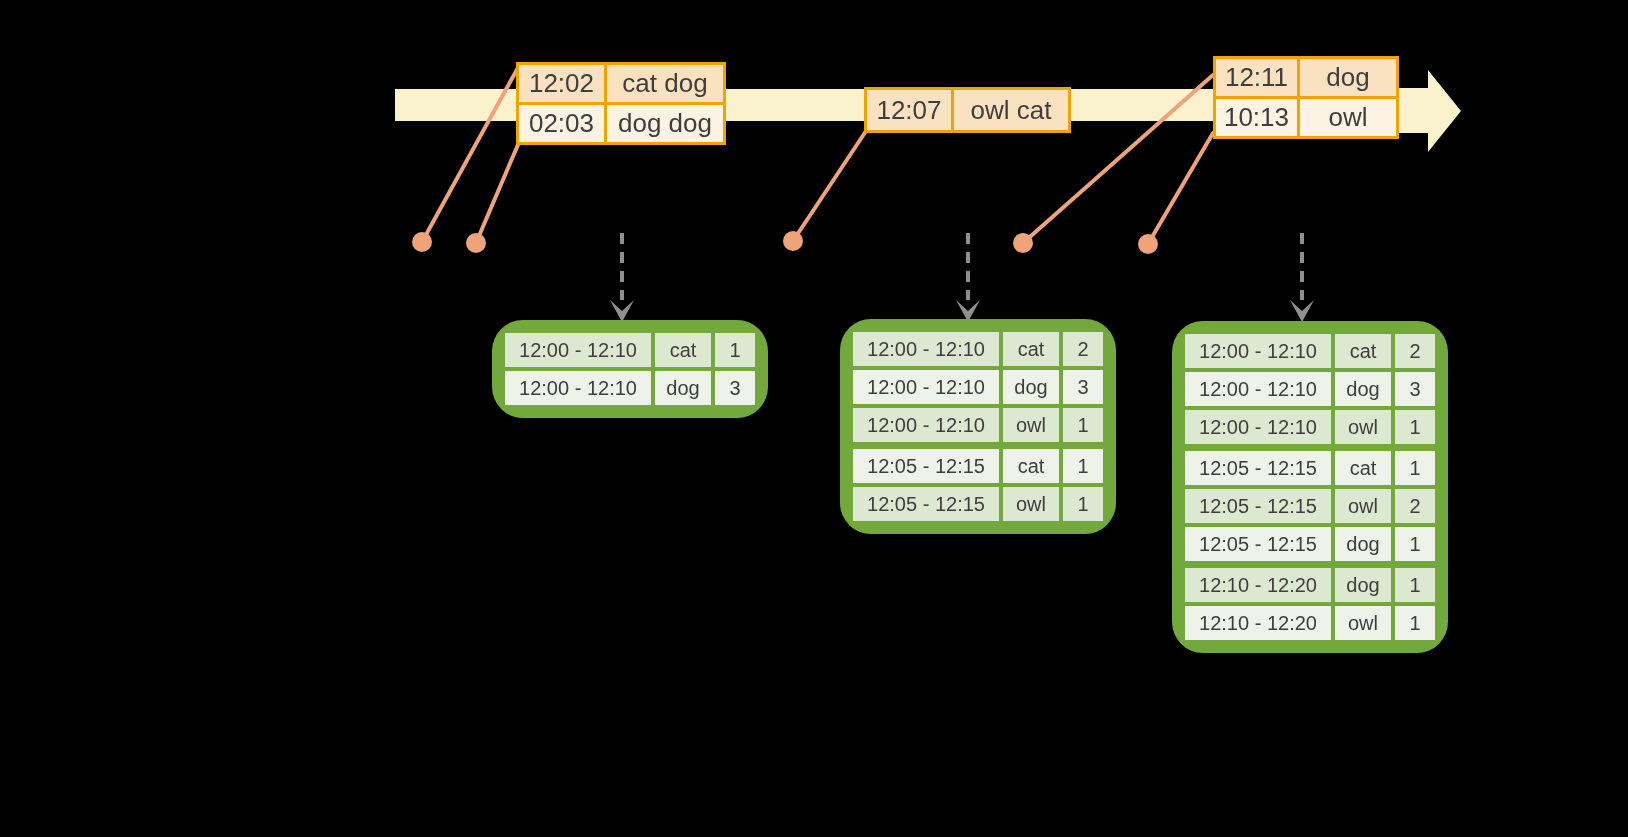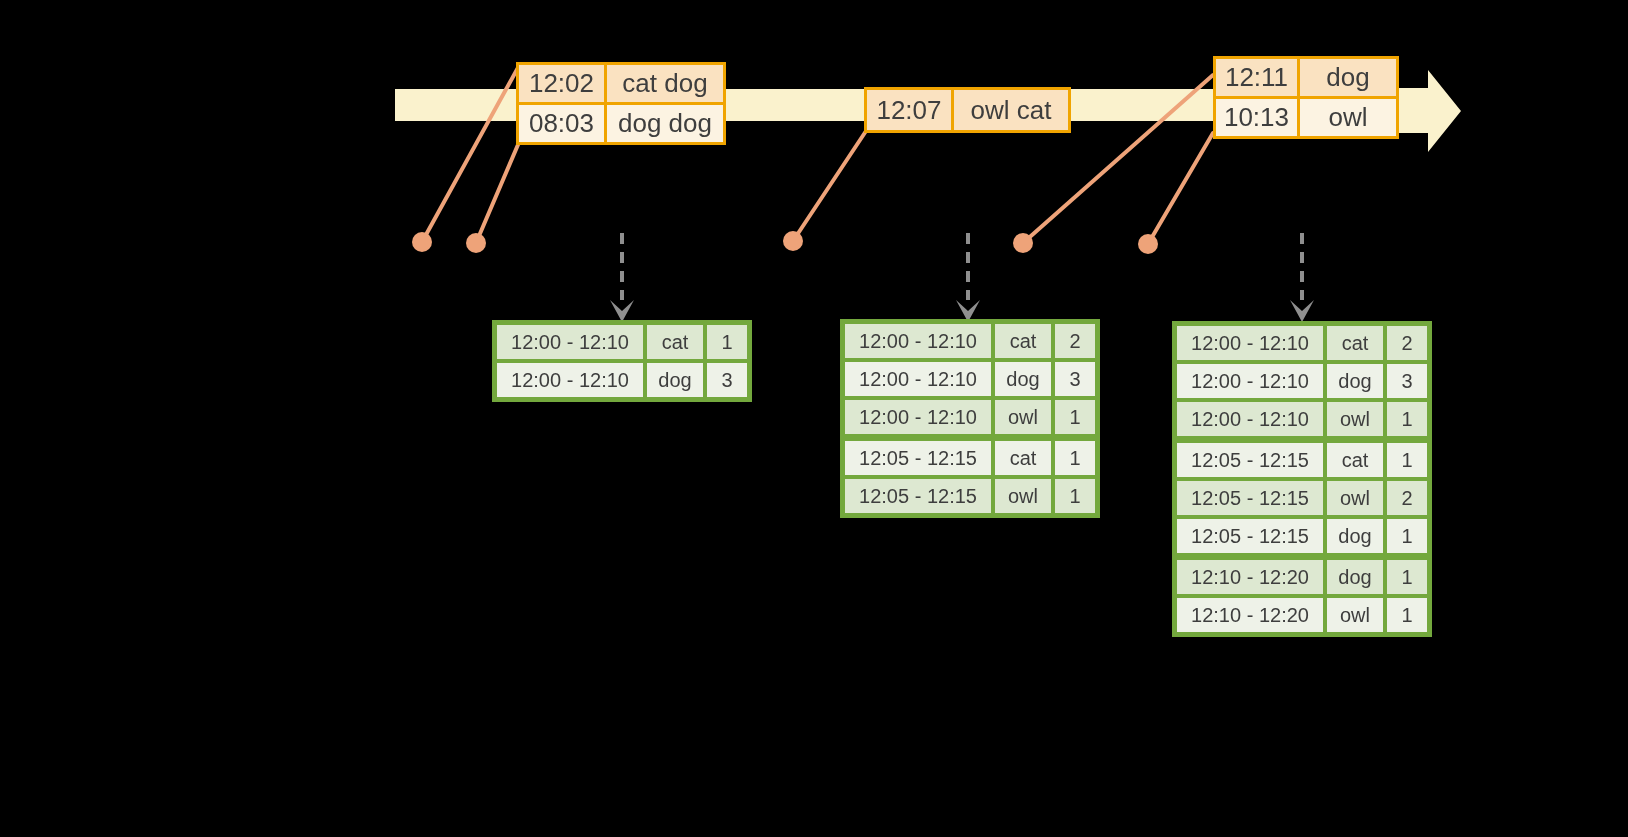--- a/index.html
+++ b/index.html
@@ -18,21 +18,21 @@
   .dash-line{stroke:var(--gray_arrow);stroke-width:4;stroke-dasharray:11 8;fill:none;}
   .dash-head{fill:var(--gray_arrow);}
 
   .eventbox{position:absolute;display:grid;gap:3px;background:var(--orange_border);
             border:3px solid var(--orange_border);}
   .ecell{display:flex;align-items:center;justify-content:center;
          font-size:26px;color:var(--text);white-space:nowrap;}
   .peach-a{background:var(--peach_dark);}
   .peach-b{background:var(--peach_light);}
 
-  .gtable{position:absolute;background:var(--green_border);padding:5px;width:250px;}
+  .gtable{position:absolute;background:var(--green_border);padding:13px;width:250px;border-radius:31px;}
   .trow{display:grid;grid-template-columns:146px 56px 40px;gap:4px;margin-top:4px;}
   .trow:first-child{margin-top:0;}
   .trow.gstart{margin-top:7px;}
   .tcell{height:34px;display:flex;align-items:center;justify-content:center;
          font-size:20px;color:var(--text);white-space:nowrap;}
   .shade-a .tcell{background:var(--green_dark);}
   .shade-b .tcell{background:var(--green_light);}
 </style>
 </head>
 <body>
@@ -66,21 +66,21 @@
     </g>
     <g>
       <line class="dash-line" x1="1302" y1="233" x2="1302" y2="300"></line>
       <polygon class="dash-head" points="1290,300 1302,311 1314,300 1302,322"></polygon>
     </g>
   </svg>
 
   <div class="eventbox" style="left:516px;top:62px;grid-template-columns:85px 116px;grid-auto-rows:37px;">
     <div class="ecell peach-a">12:02</div>
     <div class="ecell peach-a">cat dog</div>
-    <div class="ecell peach-b">08:03</div>
+    <div class="ecell peach-b">02:03</div>
     <div class="ecell peach-b">dog dog</div>
   </div>
 
   <div class="eventbox" style="left:864px;top:87px;grid-template-columns:84px 114px;grid-auto-rows:40px;">
     <div class="ecell peach-a">12:07</div>
     <div class="ecell peach-a">owl cat</div>
   </div>
 
   <div class="eventbox" style="left:1213px;top:56px;grid-template-columns:81px 96px;grid-auto-rows:37px;">
     <div class="ecell peach-a">12:11</div>

